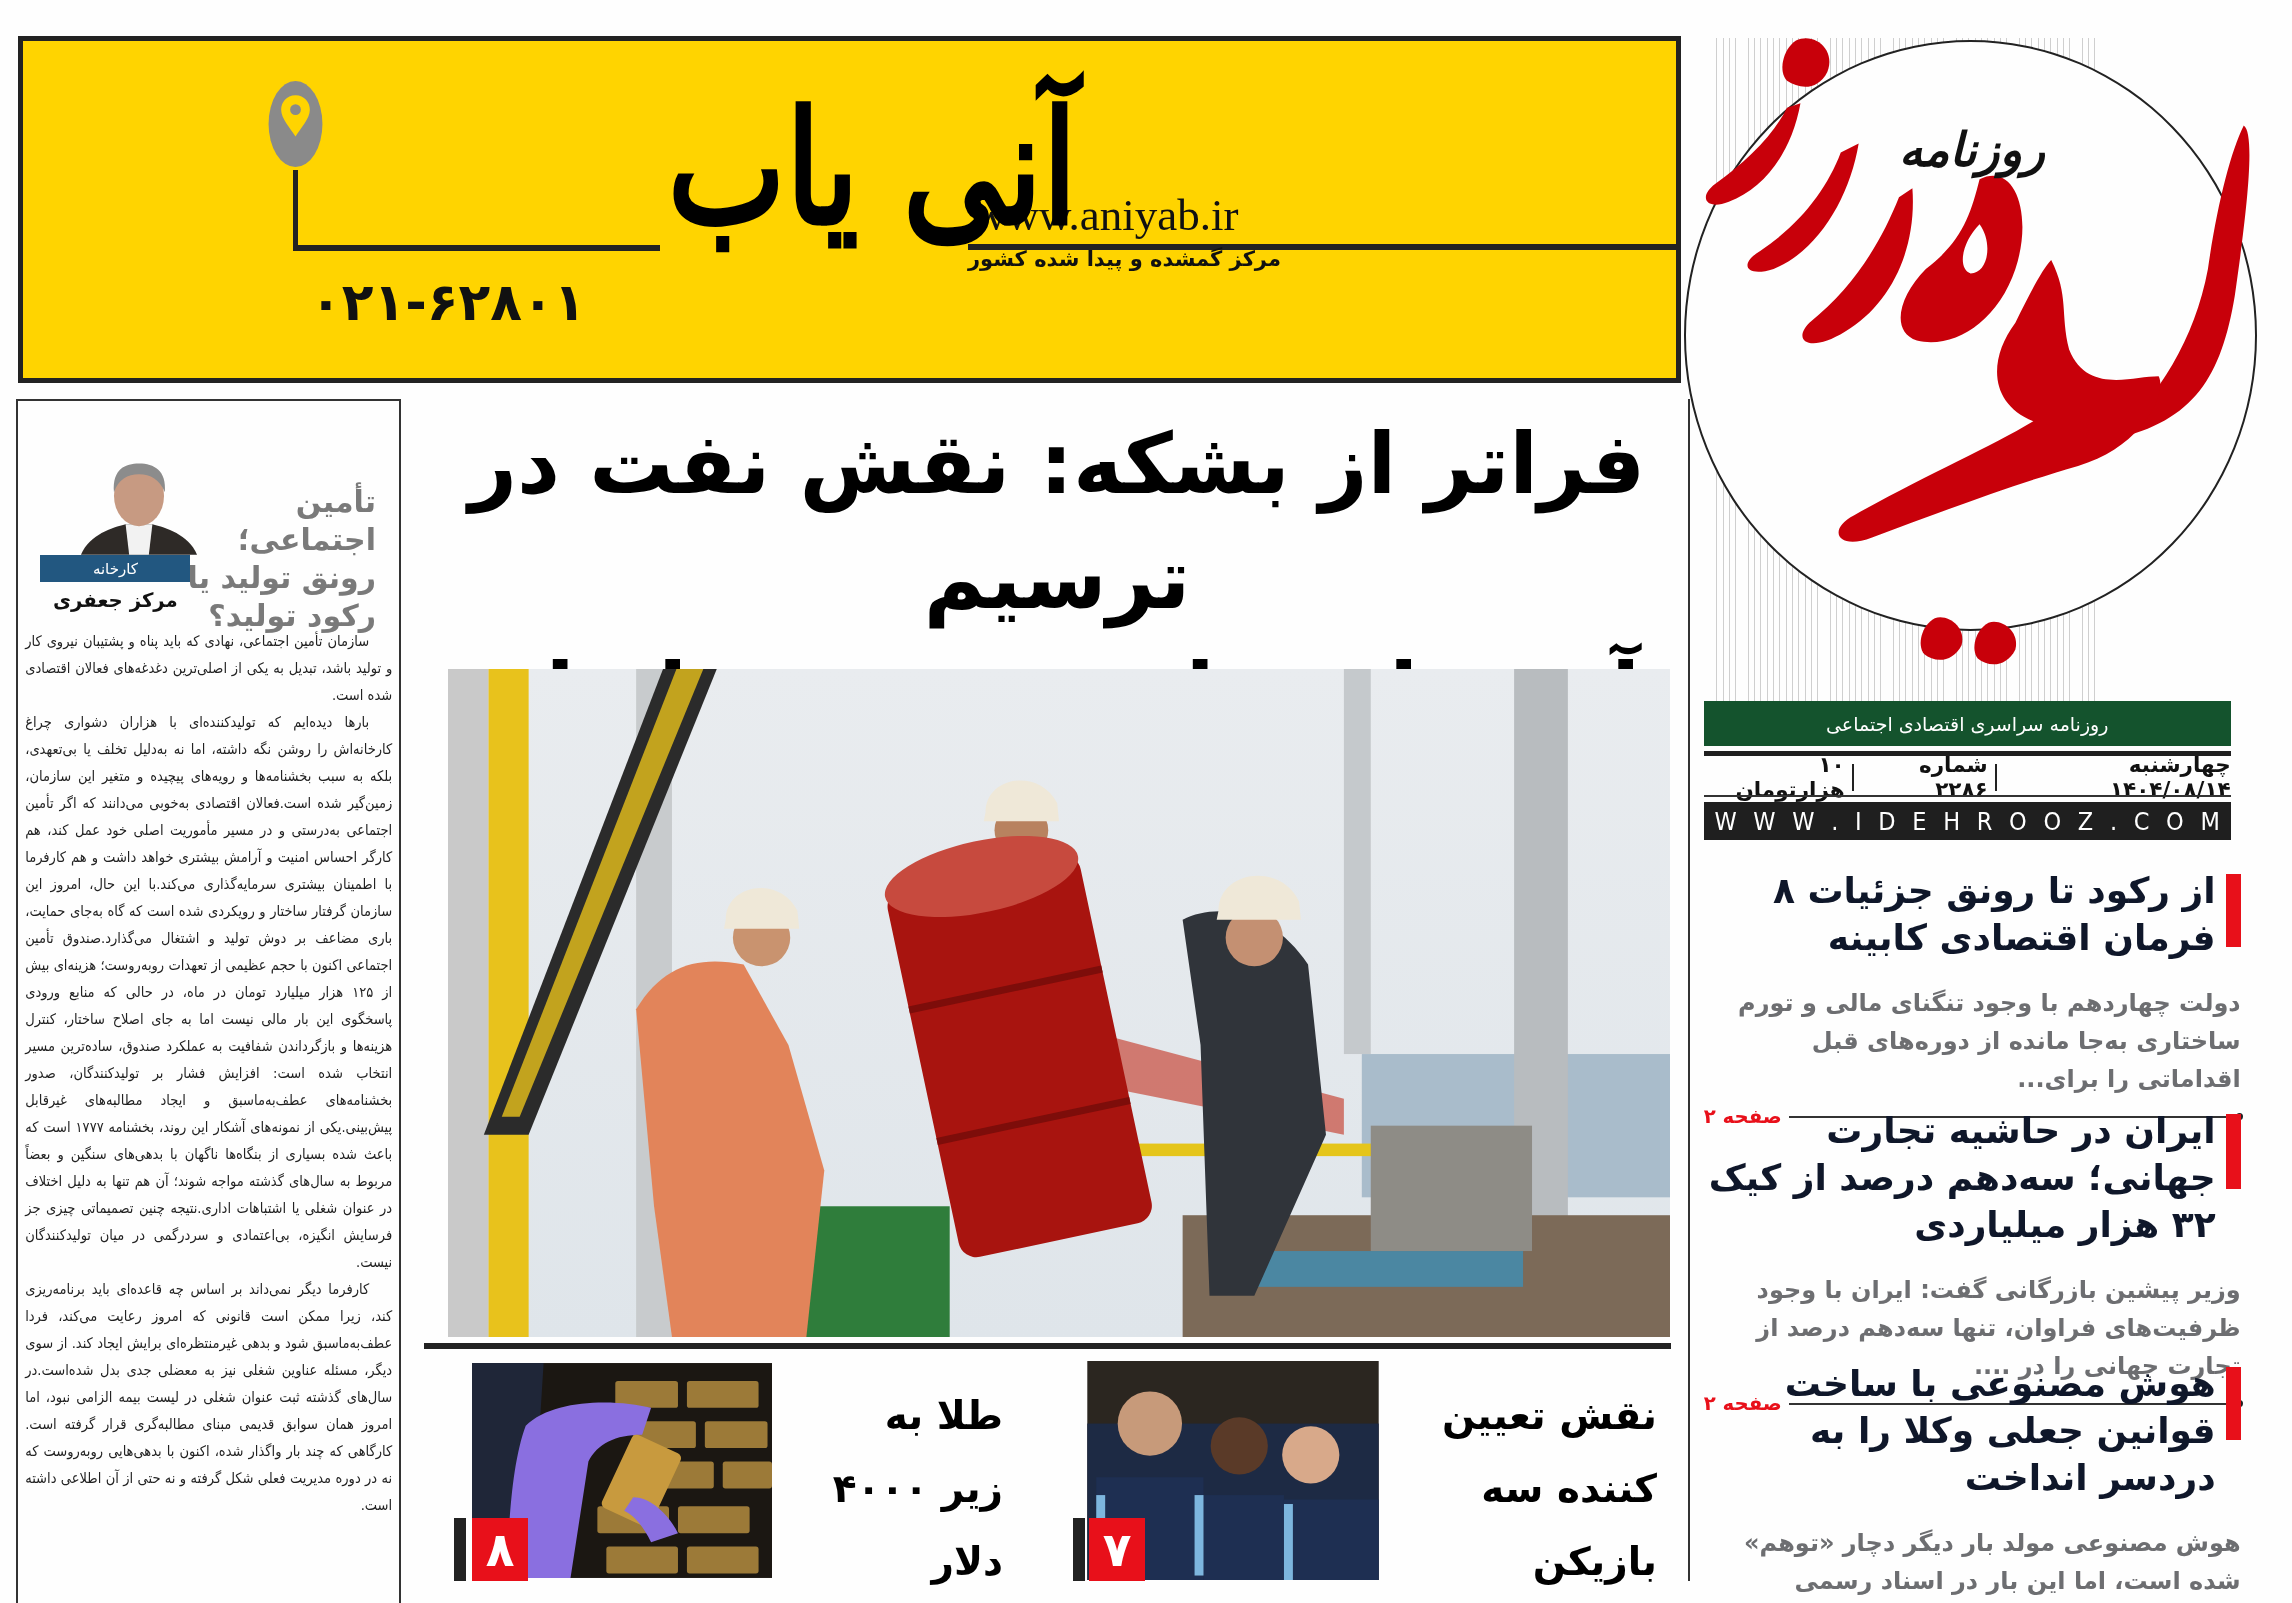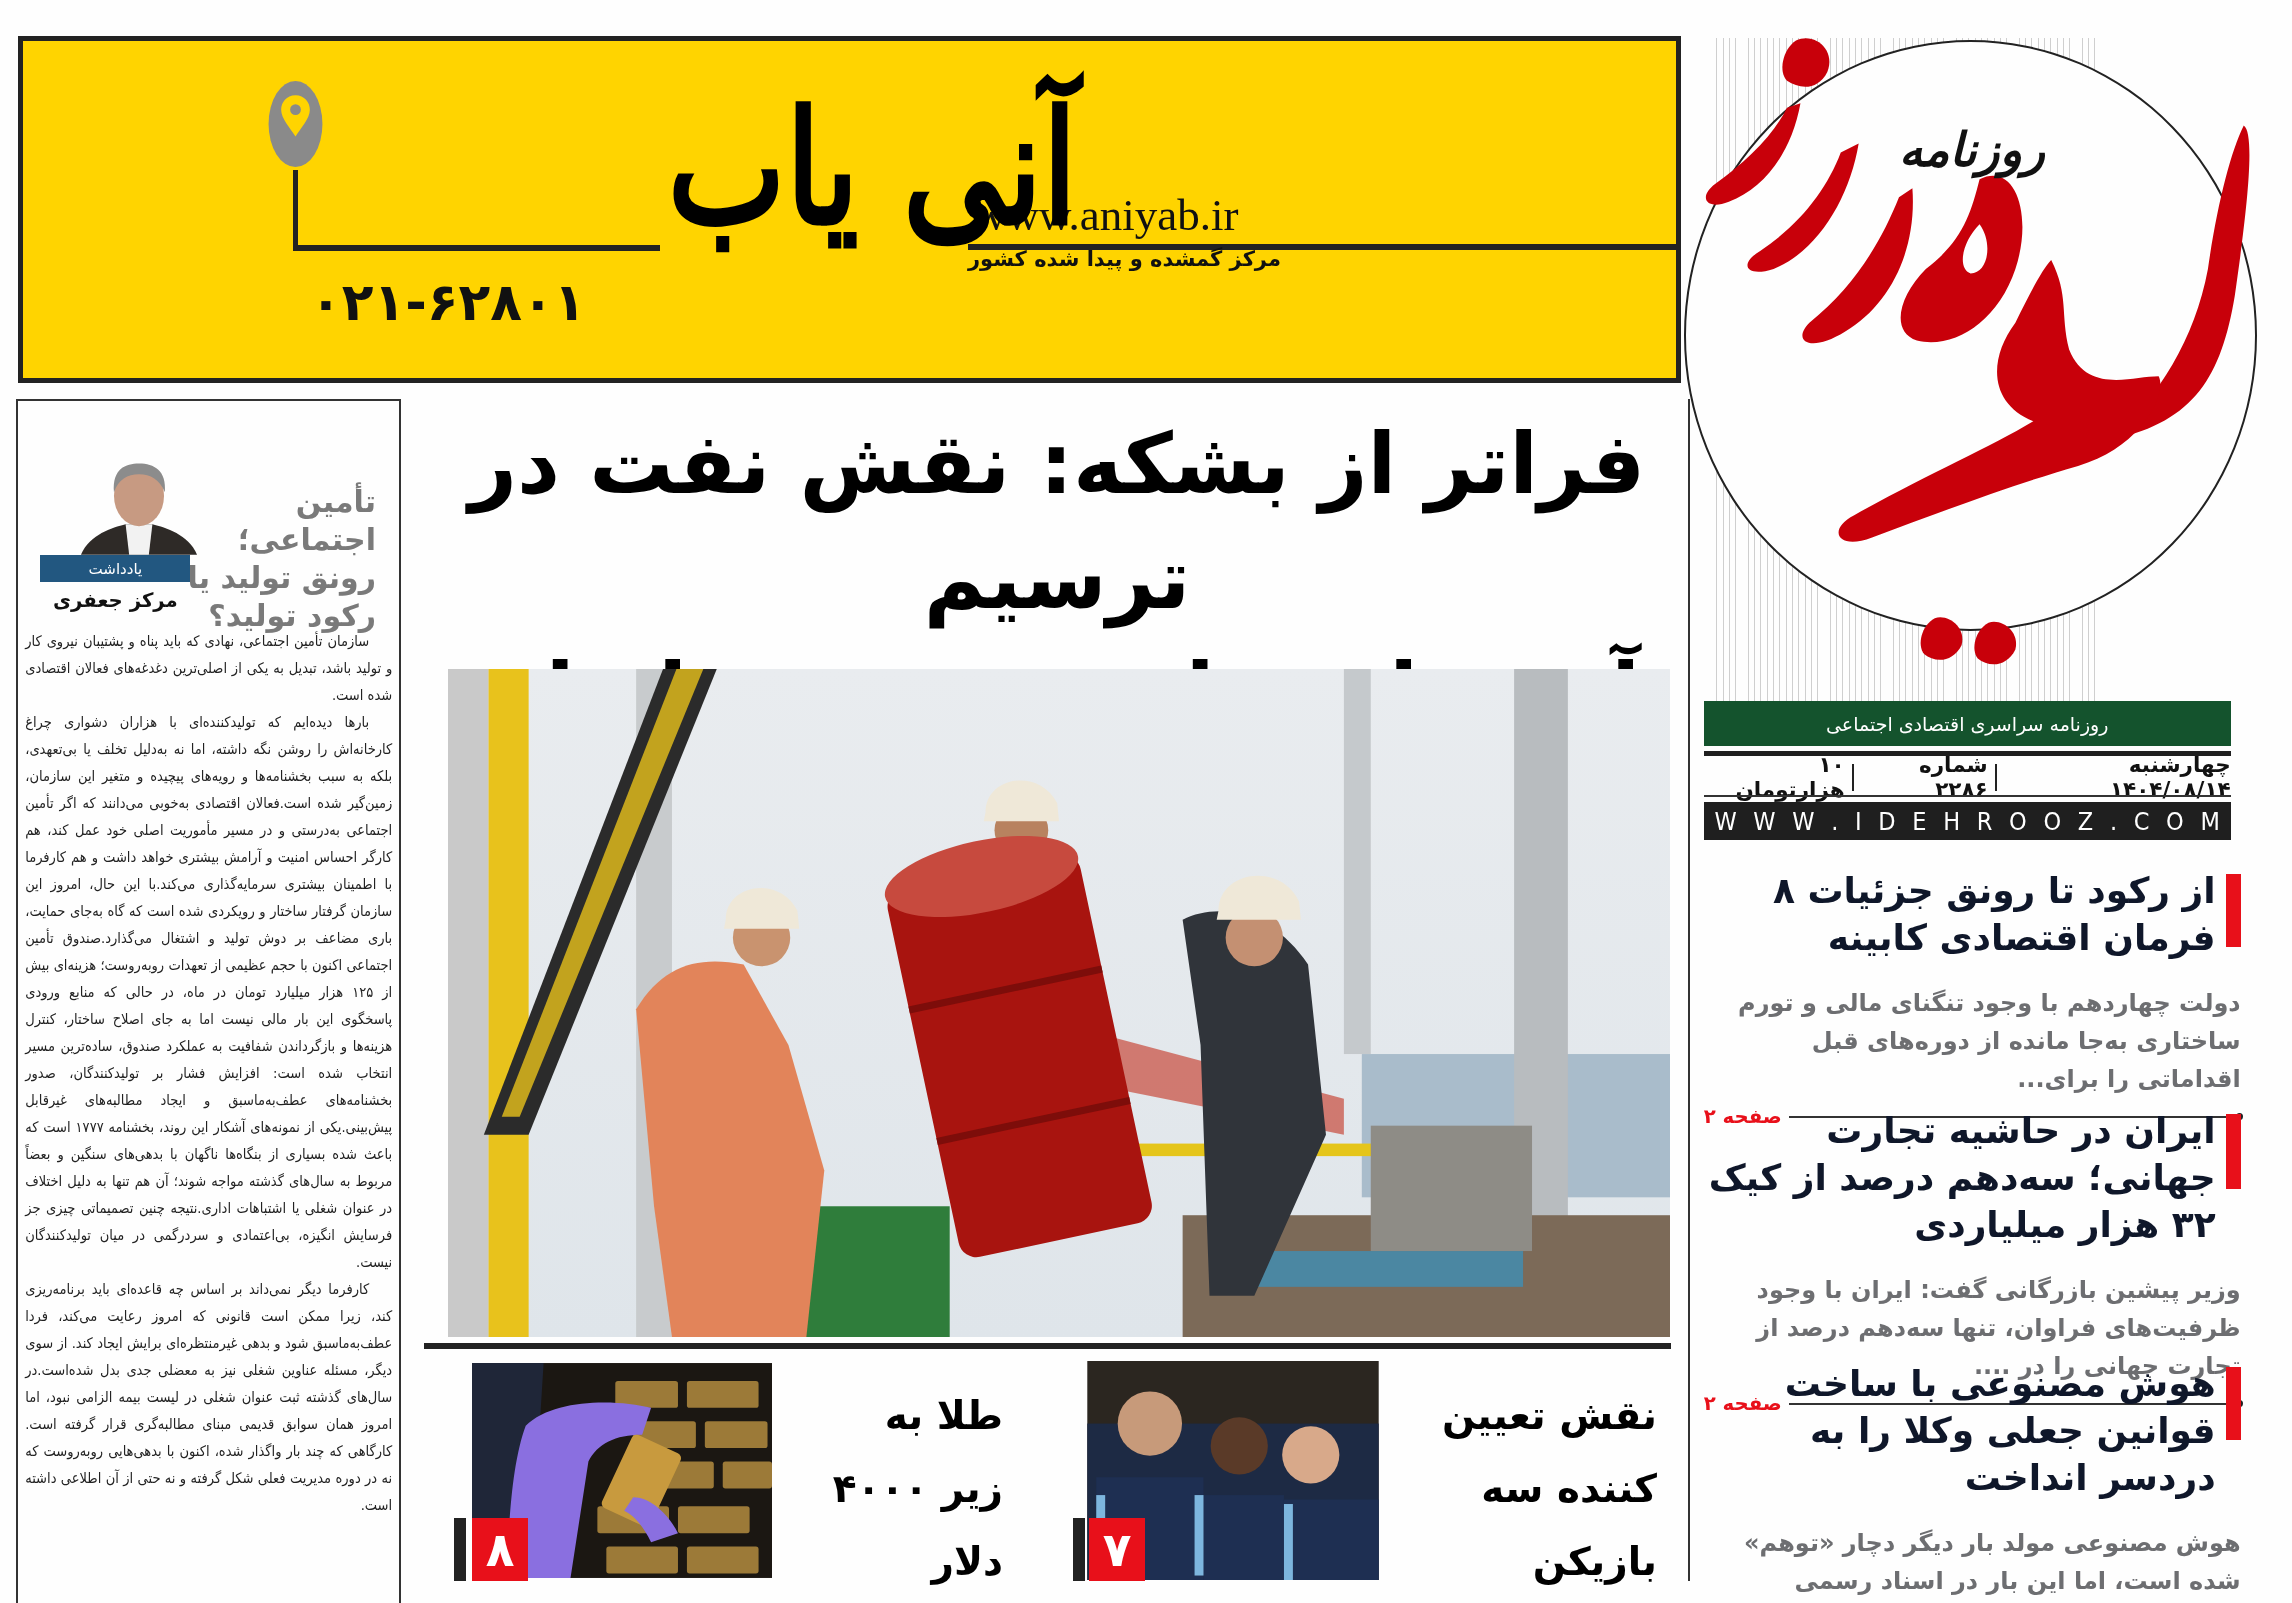--- a/index.html
+++ b/index.html
@@ -189,21 +189,21 @@
 
 <div id="opinion">
   <svg id="op-photo" viewBox="0 0 150 108">
     <rect width="150" height="108" fill="#fefefe"></rect>
     <path d="M10 108 C20 85 45 78 60 74 L90 74 C105 78 130 85 140 108 Z" fill="#2e2a27"></path>
     <path d="M60 74 L90 74 L86 108 L64 108 Z" fill="#f2f2f2"></path>
     <ellipse cx="75" cy="42" rx="28" ry="34" fill="#c79a82"></ellipse>
     <path d="M47 38 C45 12 60 6 75 6 C92 6 106 14 104 38 C98 24 88 18 75 18 C62 18 52 24 47 38 Z" fill="#8c8c8c"></path>
   </svg>
   <div id="op-title">تأمین اجتماعی؛ رونق تولید یا رکود تولید؟</div>
-  <div id="op-badge">یادداشت</div>
+  <div id="op-badge">کارخانه</div>
   <div id="op-author">مرکز جعفری</div>
   <div id="op-body">
     <p>سازمان تأمین اجتماعی، نهادی که باید پناه و پشتیبان نیروی کار و تولید باشد، تبدیل به یکی از اصلی‌ترین دغدغه‌های فعالان اقتصادی شده است.</p>
     <p>بارها دیده‌ایم که تولیدکننده‌ای با هزاران دشواری چراغ کارخانه‌اش را روشن نگه داشته، اما نه به‌دلیل تخلف یا بی‌تعهدی، بلکه به سبب بخشنامه‌ها و رویه‌های پیچیده و متغیر این سازمان، زمین‌گیر شده است.فعالان اقتصادی به‌خوبی می‌دانند که اگر تأمین اجتماعی به‌درستی و در مسیر مأموریت اصلی خود عمل کند، هم کارگر احساس امنیت و آرامش بیشتری خواهد داشت و هم کارفرما با اطمینان بیشتری سرمایه‌گذاری می‌کند.با این حال، امروز این سازمان گرفتار ساختار و رویکردی شده است که گاه به‌جای حمایت، باری مضاعف بر دوش تولید و اشتغال می‌گذارد.صندوق تأمین اجتماعی اکنون با حجم عظیمی از تعهدات روبه‌روست؛ هزینه‌ای بیش از ۱۲۵ هزار میلیارد تومان در ماه، در حالی که منابع ورودی پاسخگوی این بار مالی نیست اما به جای اصلاح ساختار، کنترل هزینه‌ها و بازگرداندن شفافیت به عملکرد صندوق، ساده‌ترین مسیر انتخاب شده است: افزایش فشار بر تولیدکنندگان، صدور بخشنامه‌های عطف‌به‌ماسبق و ایجاد مطالبه‌های غیرقابل پیش‌بینی.یکی از نمونه‌های آشکار این روند، بخشنامه ۱۷۷۷ است که باعث شده بسیاری از بنگاه‌ها ناگهان با بدهی‌های سنگین و بعضاً مربوط به سال‌های گذشته مواجه شوند؛ آن هم تنها به دلیل اختلاف در عنوان شغلی یا اشتباهات اداری.نتیجه چنین تصمیماتی چیزی جز فرسایش انگیزه، بی‌اعتمادی و سردرگمی در میان تولیدکنندگان نیست.</p>
     <p>کارفرما دیگر نمی‌داند بر اساس چه قاعده‌ای باید برنامه‌ریزی کند، زیرا ممکن است قانونی که امروز رعایت می‌کند، فردا عطف‌به‌ماسبق شود و بدهی غیرمنتظره‌ای برایش ایجاد کند. از سوی دیگر، مسئله عناوین شغلی نیز به معضلی جدی بدل شده‌است.در سال‌های گذشته ثبت عنوان شغلی در لیست بیمه الزامی نبود، اما امروز همان سوابق قدیمی مبنای مطالبه‌گری قرار گرفته است. کارگاهی که چند بار واگذار شده، اکنون با بدهی‌هایی روبه‌روست که نه در دوره مدیریت فعلی شکل گرفته و نه حتی از آن اطلاعی داشته است.</p>
   </div>
 </div>
 
 <div id="main-headline">
   <div>فراتر از بشکه: نقش نفت در ترسیم</div>

